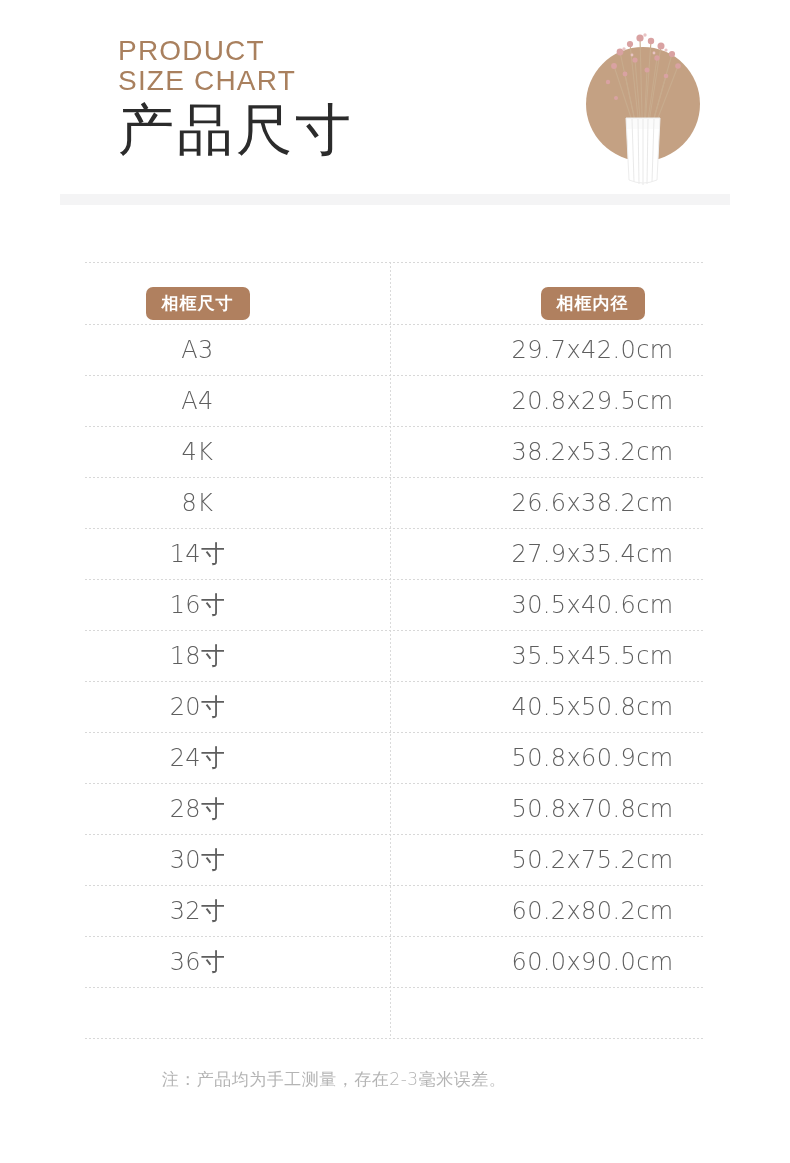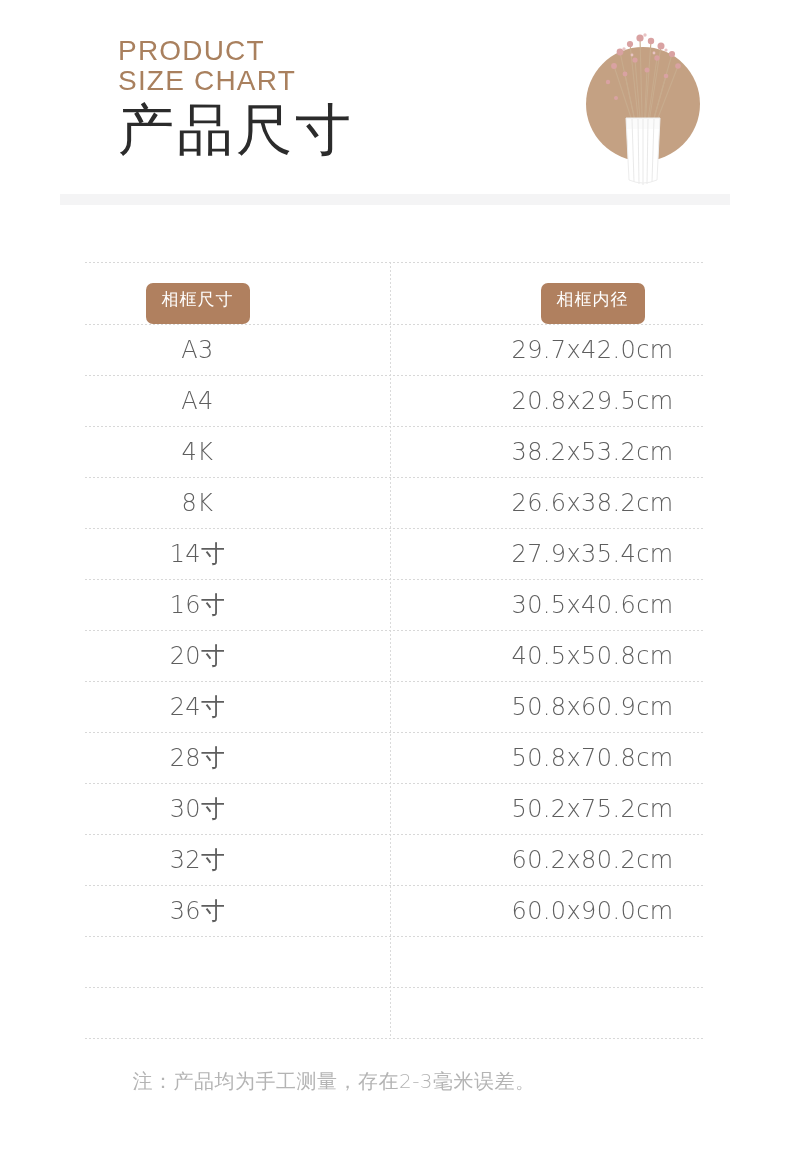--- a/index.html
+++ b/index.html
@@ -56,23 +56,23 @@
   }
 
   
   .head-row th { height:62px; vertical-align:middle; }
   .badge {
     display:inline-block;
     background:#b0805f;
     color:#ffffff;
     font-size:17px;
     letter-spacing:1px;
-    padding:5px 16px 13px;
+    padding:5px 16px 5px;
     border-radius:7px;
-    font-weight:400;
+    font-weight:700;
     font-family:"DejaVu Sans","Liberation Sans",sans-serif;
     margin-top:21px;
   }
 
   
   .size-table tbody tr { height:51px; }
   .size-table tbody td {
     font-size:24px;
     color:#5e5e5e;
     font-weight:300;
@@ -97,21 +97,21 @@
     background-image:linear-gradient(to bottom,#dadada 0 2px, transparent 2px 4px);
     background-size:1px 4px;
     background-repeat:repeat-y;
   }
 
   
   .footnote {
     position:absolute; left:0; top:1068px; width:668px;
     text-align:center;
     color:#b4b4b4;
-    font-size:20px;
+    font-size:17px;
     letter-spacing:0.5px;
     font-weight:300;
     font-family:"DejaVu Sans","Liberation Sans",sans-serif;
   }
 </style>
 </head>
 <body>
 
 <div class="page">
 
@@ -221,20 +221,24 @@
           <td>8K</td>
           <td>26.6x38.2cm</td>
         </tr>
         <tr>
           <td>14寸</td>
           <td>27.9x35.4cm</td>
         </tr>
         <tr>
           <td>16寸</td>
           <td>30.5x40.6cm</td>
+        </tr>
+        <tr>
+          <td>18寸</td>
+          <td>35.5x45.5cm</td>
         </tr>
         <tr>
           <td>20寸</td>
           <td>40.5x50.8cm</td>
         </tr>
         <tr>
           <td>24寸</td>
           <td>50.8x60.9cm</td>
         </tr>
         <tr>

